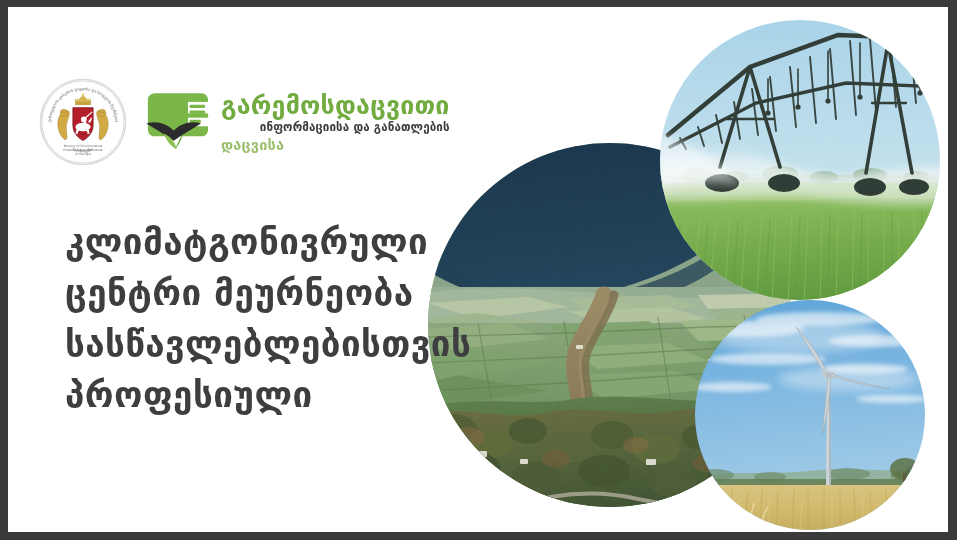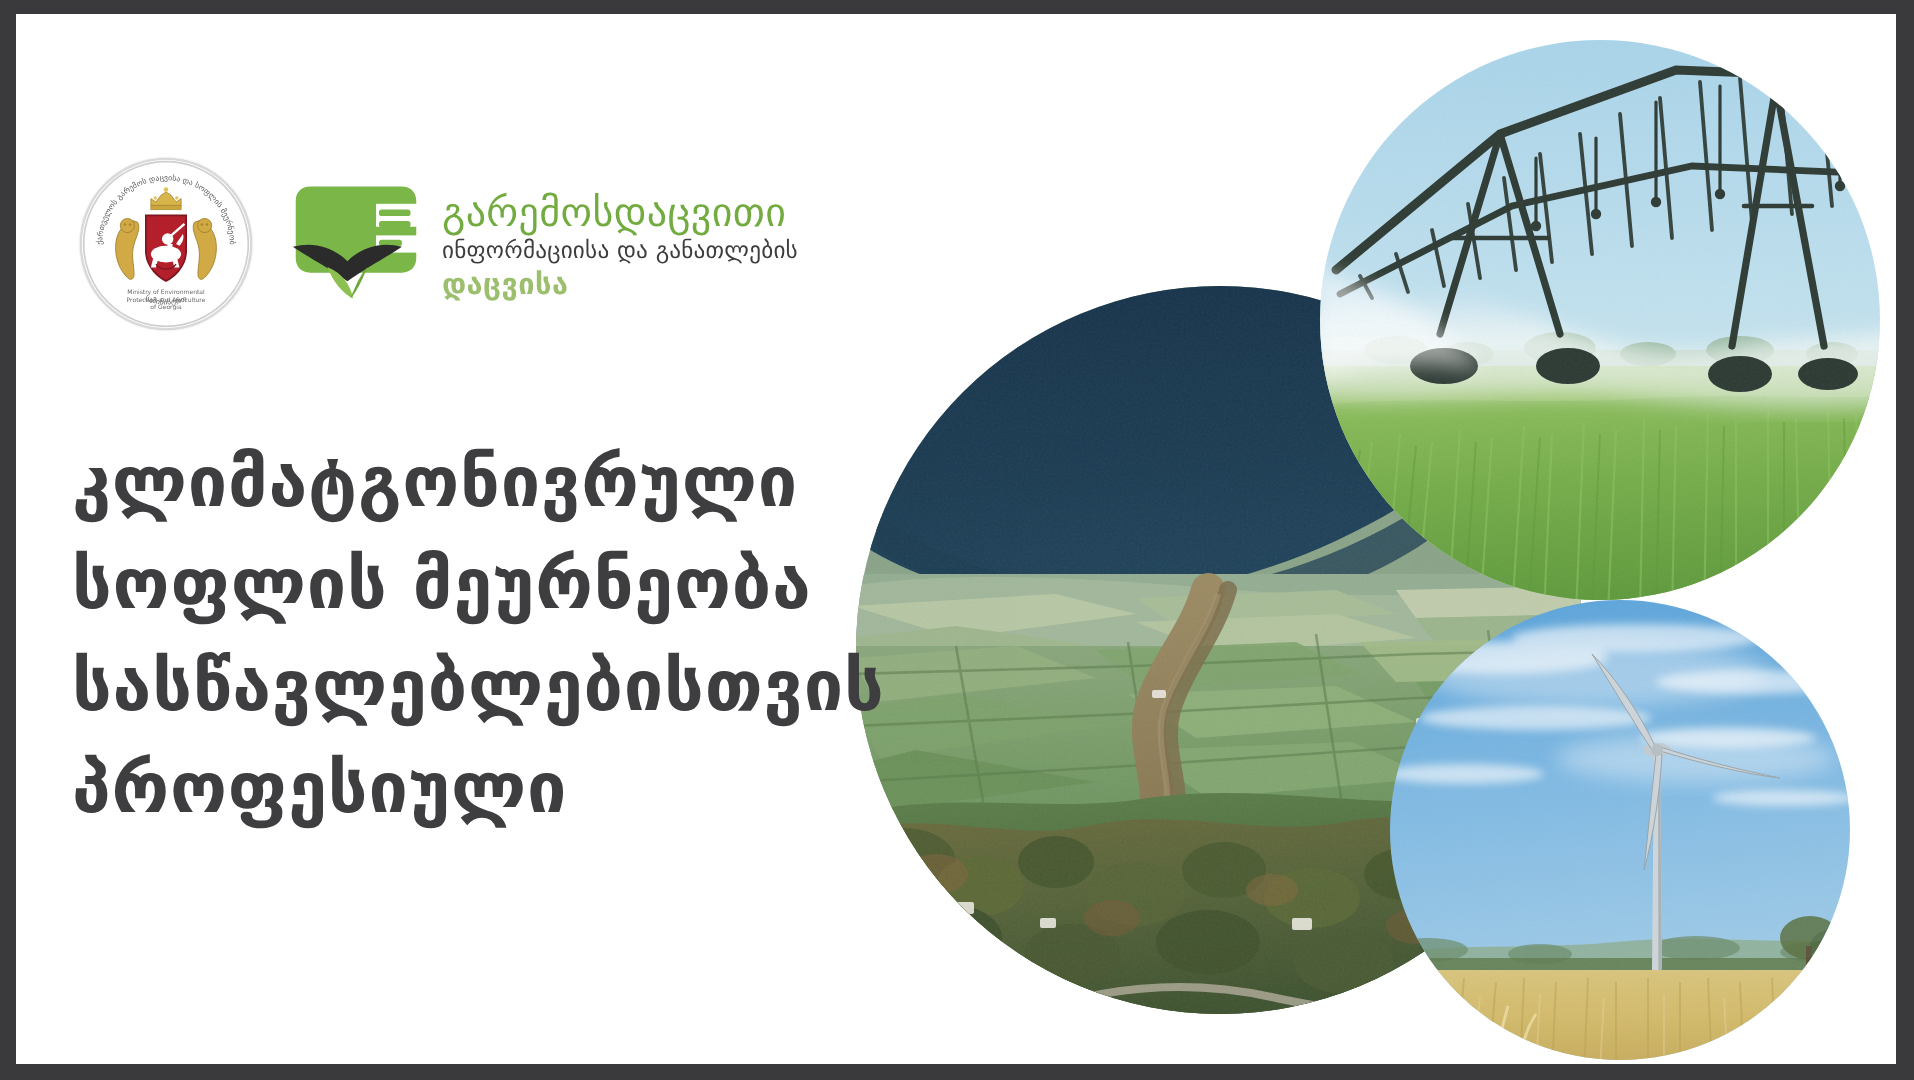--- a/index.html
+++ b/index.html
@@ -62,47 +62,48 @@
   }
   .eiec-mark {
     width: 72px;
     height: 66px;
     flex: 0 0 auto;
   }
   .eiec-mark svg { display: block; width: 100%; height: 100%; }
 
   .eiec-text { line-height: 1; padding-top: 2px; }
   .eiec-line1 {
-    font-size: 20px;
-    font-weight: normal;
+    font-size: 25px;
+    font-weight: bold;
     color: #72ab3f;
     letter-spacing: .2px;
     white-space: nowrap;
   }
   .eiec-line2 {
     font-size: 11.6px;
-    font-weight: normal;
+    font-weight: bold;
     color: #3d3d3d;
     margin-top: 4px;
     letter-spacing: .1px;
     white-space: nowrap;
+    text-align: right;
   }
   .eiec-line3 {
     font-size: 14.5px;
     font-weight: bold;
     color: #9cbf6e;
     margin-top: 4px;
     letter-spacing: .2px;
     white-space: nowrap;
   }
 
   
   .title-block {
     position: absolute;
-    left: 28px;
+    left: 57px;
     top: 210px;
     width: 420px;
   }
   .title-line {
     font-size: 35px;
     font-weight: bold;
     color: #3e3e40;
     line-height: 1.46;
     letter-spacing: .4px;
     white-space: nowrap;
@@ -591,19 +592,19 @@
         <div class="eiec-text">
           <div class="eiec-line1">გარემოსდაცვითი</div>
           <div class="eiec-line2">ინფორმაციისა და განათლების</div>
           <div class="eiec-line3">დაცვისა</div>
         </div>
       </div>
     </div>
 
     <div class="title-block">
       <div class="title-line">კლიმატგონივრული</div>
-      <div class="title-line">სოფლის მეურნეობა</div>
+      <div class="title-line">ცენტრი მეურნეობა</div>
       <div class="title-line">სასწავლებლებისთვის</div>
       <div class="title-line">პროფესიული</div>
     </div>
 
   </div>
 </div>
 
 </body></html>

